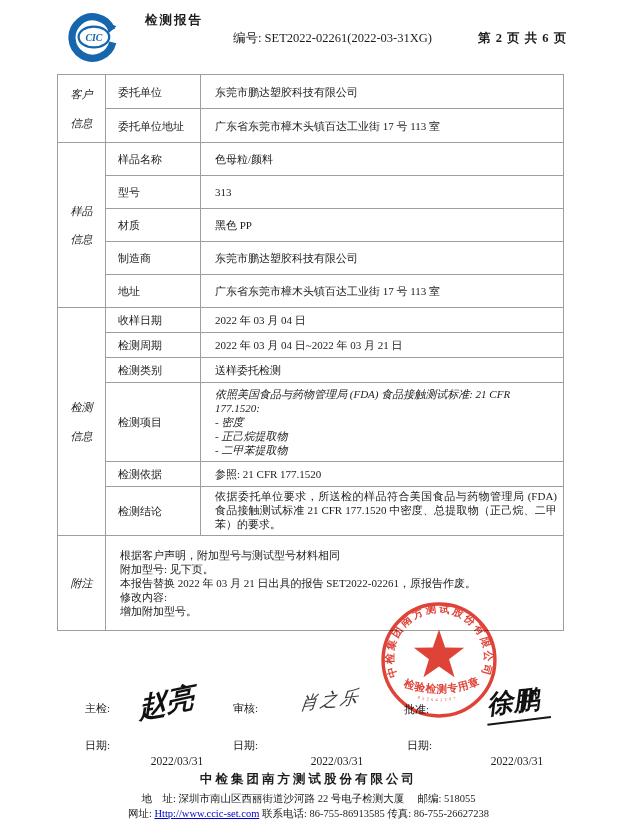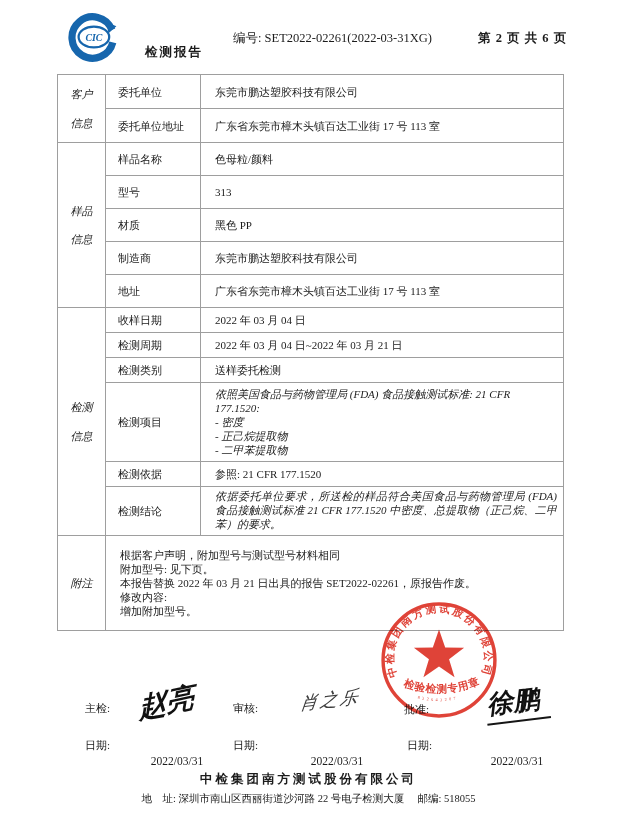--- a/index.html
+++ b/index.html
@@ -1,38 +1,38 @@
 <!DOCTYPE html>
 <html><head>
 <meta charset="utf-8">
 <style>
   html,body{margin:0;padding:0;background:#ffffff;}
   .page{
     position:relative;width:591px;height:840px;background:#ffffff;overflow:hidden;
     font-family:"Liberation Serif","DejaVu Serif",serif;color:#1c1c1c;
   }
   
-  .hdr-title{position:absolute;left:145px;top:44px;font-size:12.5px;font-weight:bold;letter-spacing:2px;}
+  .hdr-title{position:absolute;left:145px;top:12px;font-size:12.5px;font-weight:bold;letter-spacing:2px;}
   .hdr-no{position:absolute;left:233px;top:30px;font-size:12.5px;font-weight:normal;}
   .hdr-page{position:absolute;left:478px;top:30px;font-size:12.5px;font-weight:bold;letter-spacing:1px;}
   .logo{position:absolute;left:66px;top:11px;width:54px;height:52px;}
   
   table.rpt{
     position:absolute;left:57px;top:74px;width:506px;
     border-collapse:collapse;table-layout:fixed;font-size:11px;
   }
   table.rpt td{border:1px solid #9e9e9e;vertical-align:middle;line-height:14px;}
   td.group{text-align:center;font-style:italic;}
   .group-inner{width:26px;margin:0 auto;word-break:break-all;line-height:2.55;text-align:center;}
   td.flabel{padding:2px 4px 2px 12px;}
   td.fvalue{padding:2px 8px 2px 14px;}
   tr.h34{height:34px;} tr.h33{height:33px;} tr.h25{height:25px;}
   .prelines{white-space:pre-line;}
   td.items-cell{line-height:17.5px;padding:4px 12px 4px 14px;font-style:italic;}
-  td.concl-cell{line-height:16.5px;padding:2px 6px 4px 14px;text-align:justify;font-style:italic;}
+  td.concl-cell{line-height:16.5px;padding:2px 6px 4px 14px;text-align:justify;}
   td.note-cell{line-height:18.6px;padding:4px 10px 4px 14px;vertical-align:top;}
   
   .sig-label{position:absolute;font-size:11px;}
   .sig-name{position:absolute;font-style:italic;font-weight:bold;color:#111;}
   .sig-1{left:138px;top:684px;font-size:28px;transform:rotate(-12deg) skewX(-8deg);}
   .sig-2{left:300px;top:688px;font-size:18px;font-weight:normal;color:#3d3d3d;transform:rotate(-7deg) skewX(-14deg);letter-spacing:2px;}
   .sig-3{left:485px;top:684px;font-size:26px;transform:rotate(-7deg);border-bottom:2px solid #151515;padding:0 10px 1px 2px;}
   .date-label{position:absolute;top:738px;font-size:11px;}
   .date-value{position:absolute;top:738px;width:82px;text-align:center;font-size:11.5px;margin-top:17px;}
   
@@ -176,14 +176,15 @@
     <text font-size="10.5" font-weight="bold" fill="#dd3327" letter-spacing="0.6" font-family="'Liberation Serif',serif">
       <textPath href="#arcBottom" startOffset="2">检验检测专用章</textPath>
     </text>
     <text font-size="4.2" fill="#dd3327" letter-spacing="2.4" font-family="'Liberation Serif',serif">
       <textPath href="#arcSerial" startOffset="6">832643207</textPath>
     </text>
   </svg>
 
   <div class="ft ft-company">中检集团南方测试股份有限公司</div>
   <div class="ft ft-line">地　址: 深圳市南山区西丽街道沙河路 22 号电子检测大厦　 邮编: 518055</div>
+  <div class="ft ft-line2"><span>网址: </span><a class="weblink" href="#">Http://www.ccic-set.com</a><span> 联系电话: 86-755-86913585  传真: 86-755-26627238</span></div>
 
 </div>
 
 </body></html>

